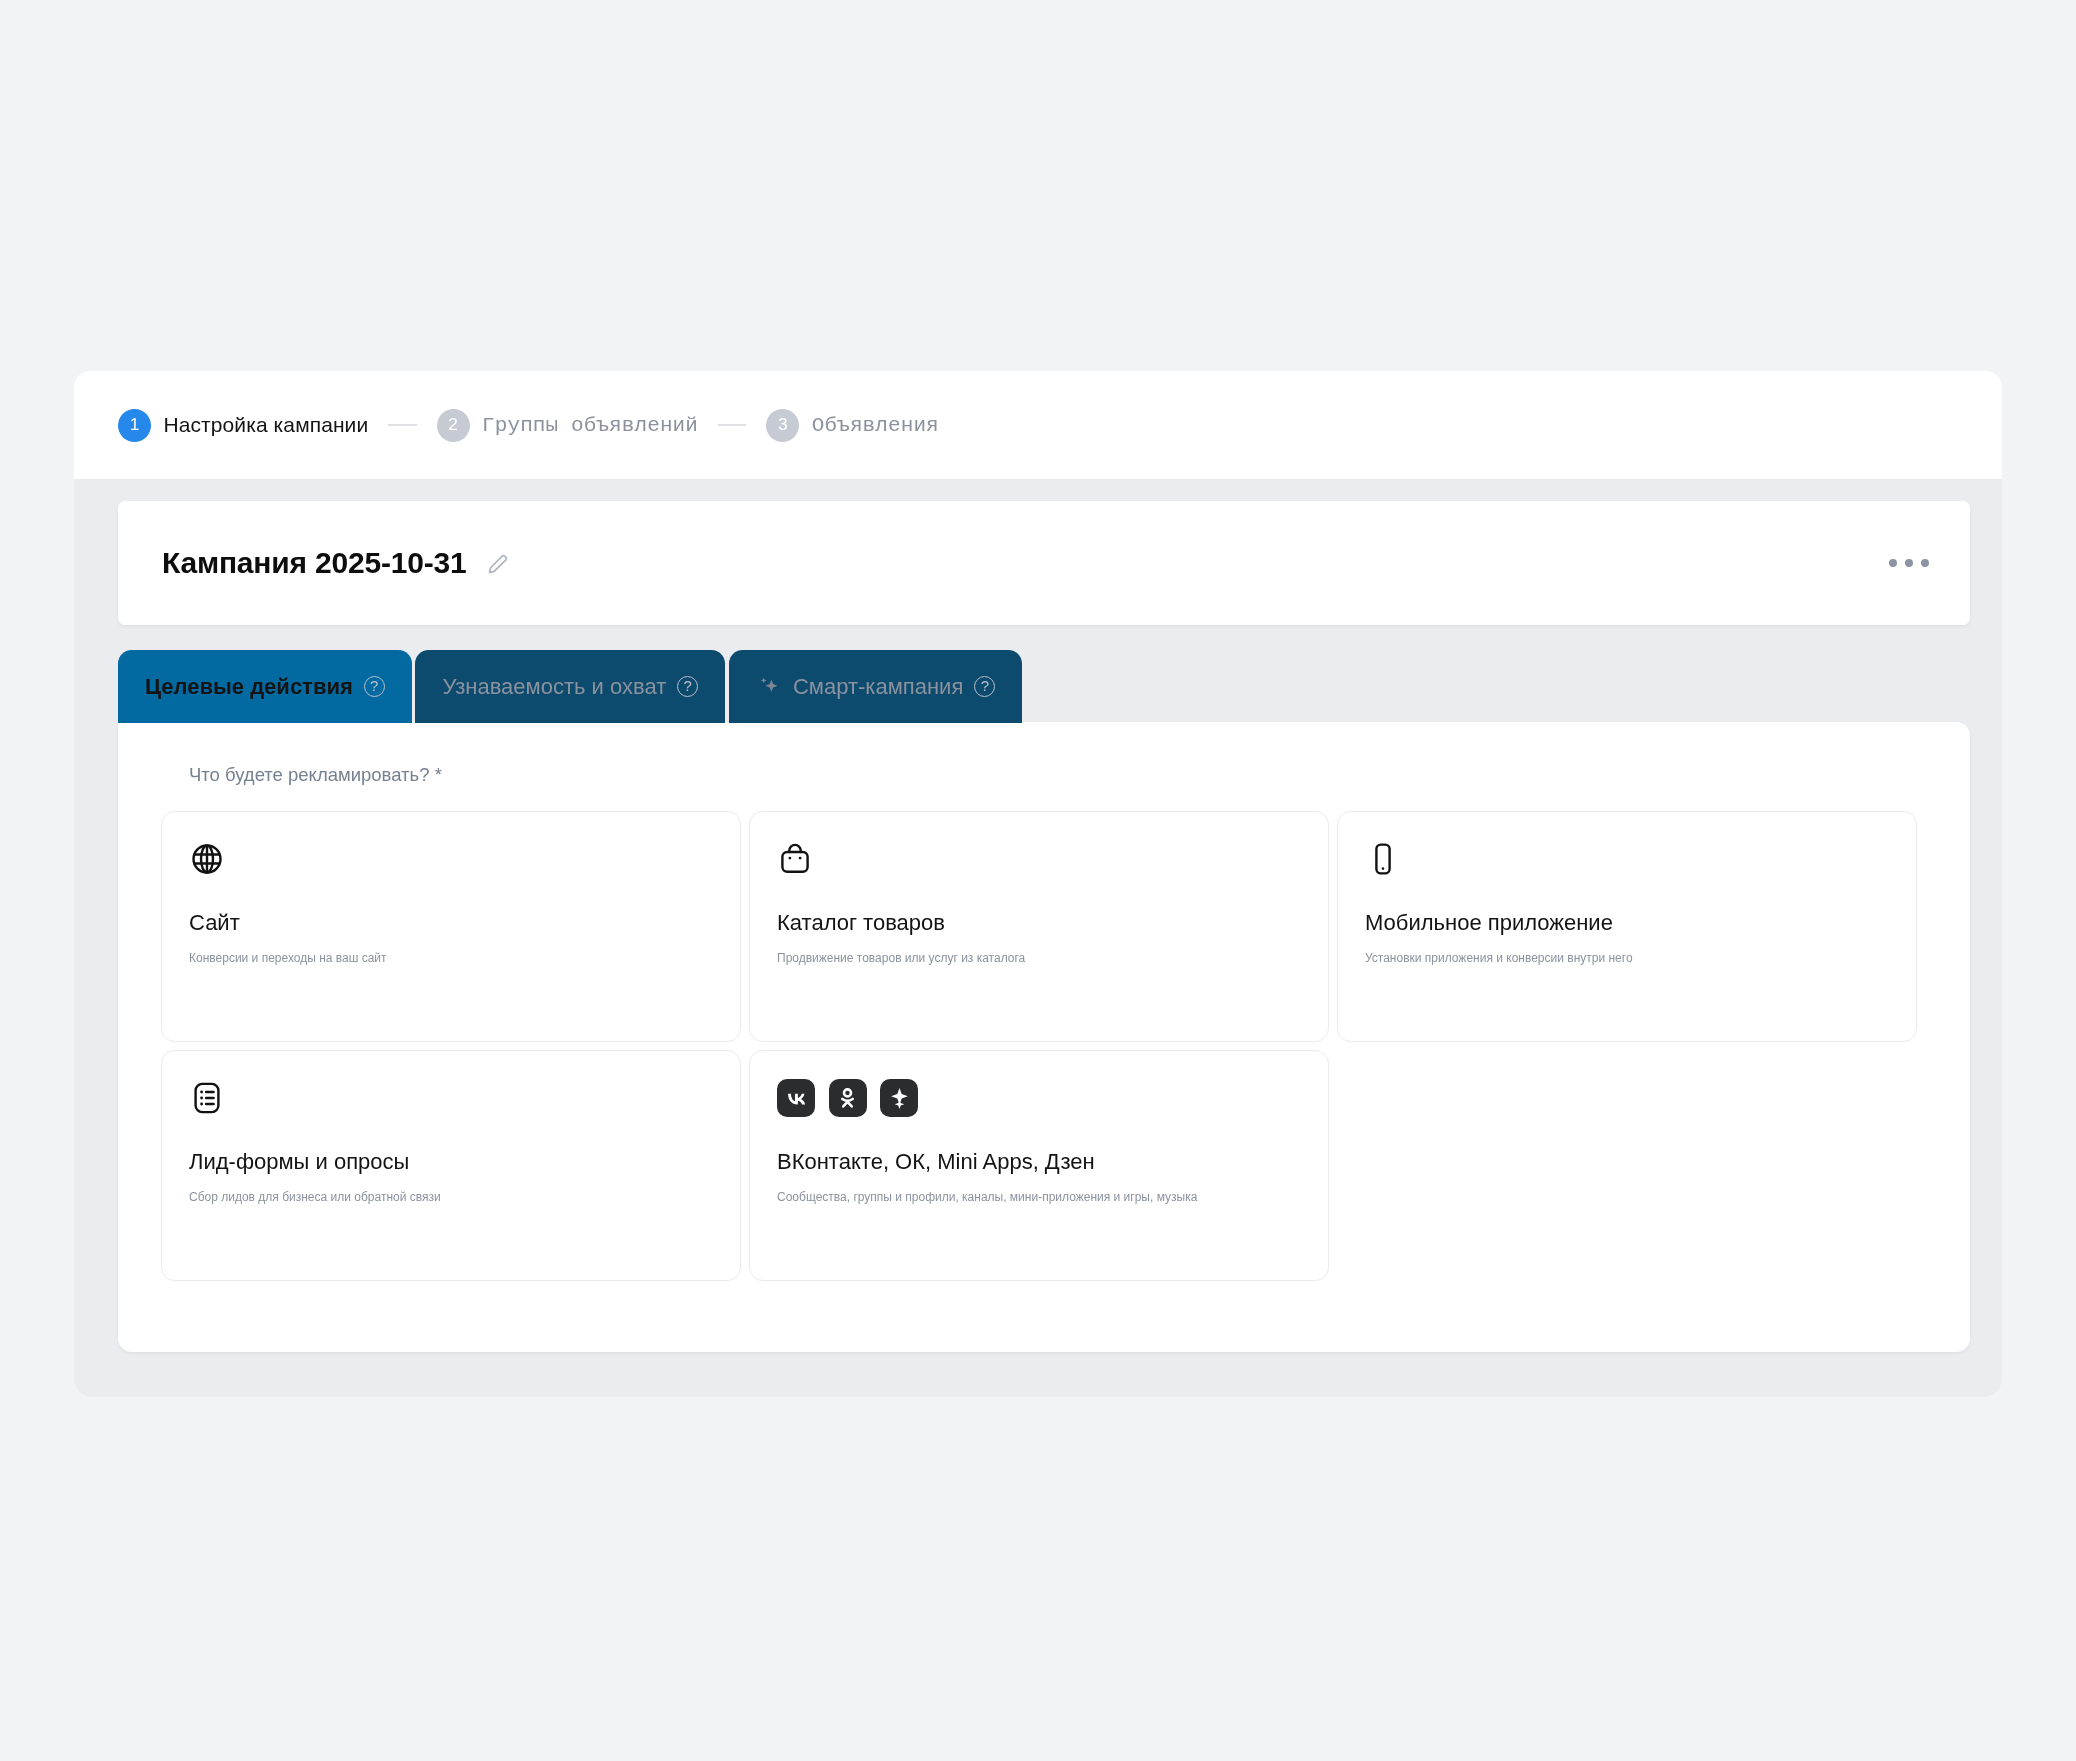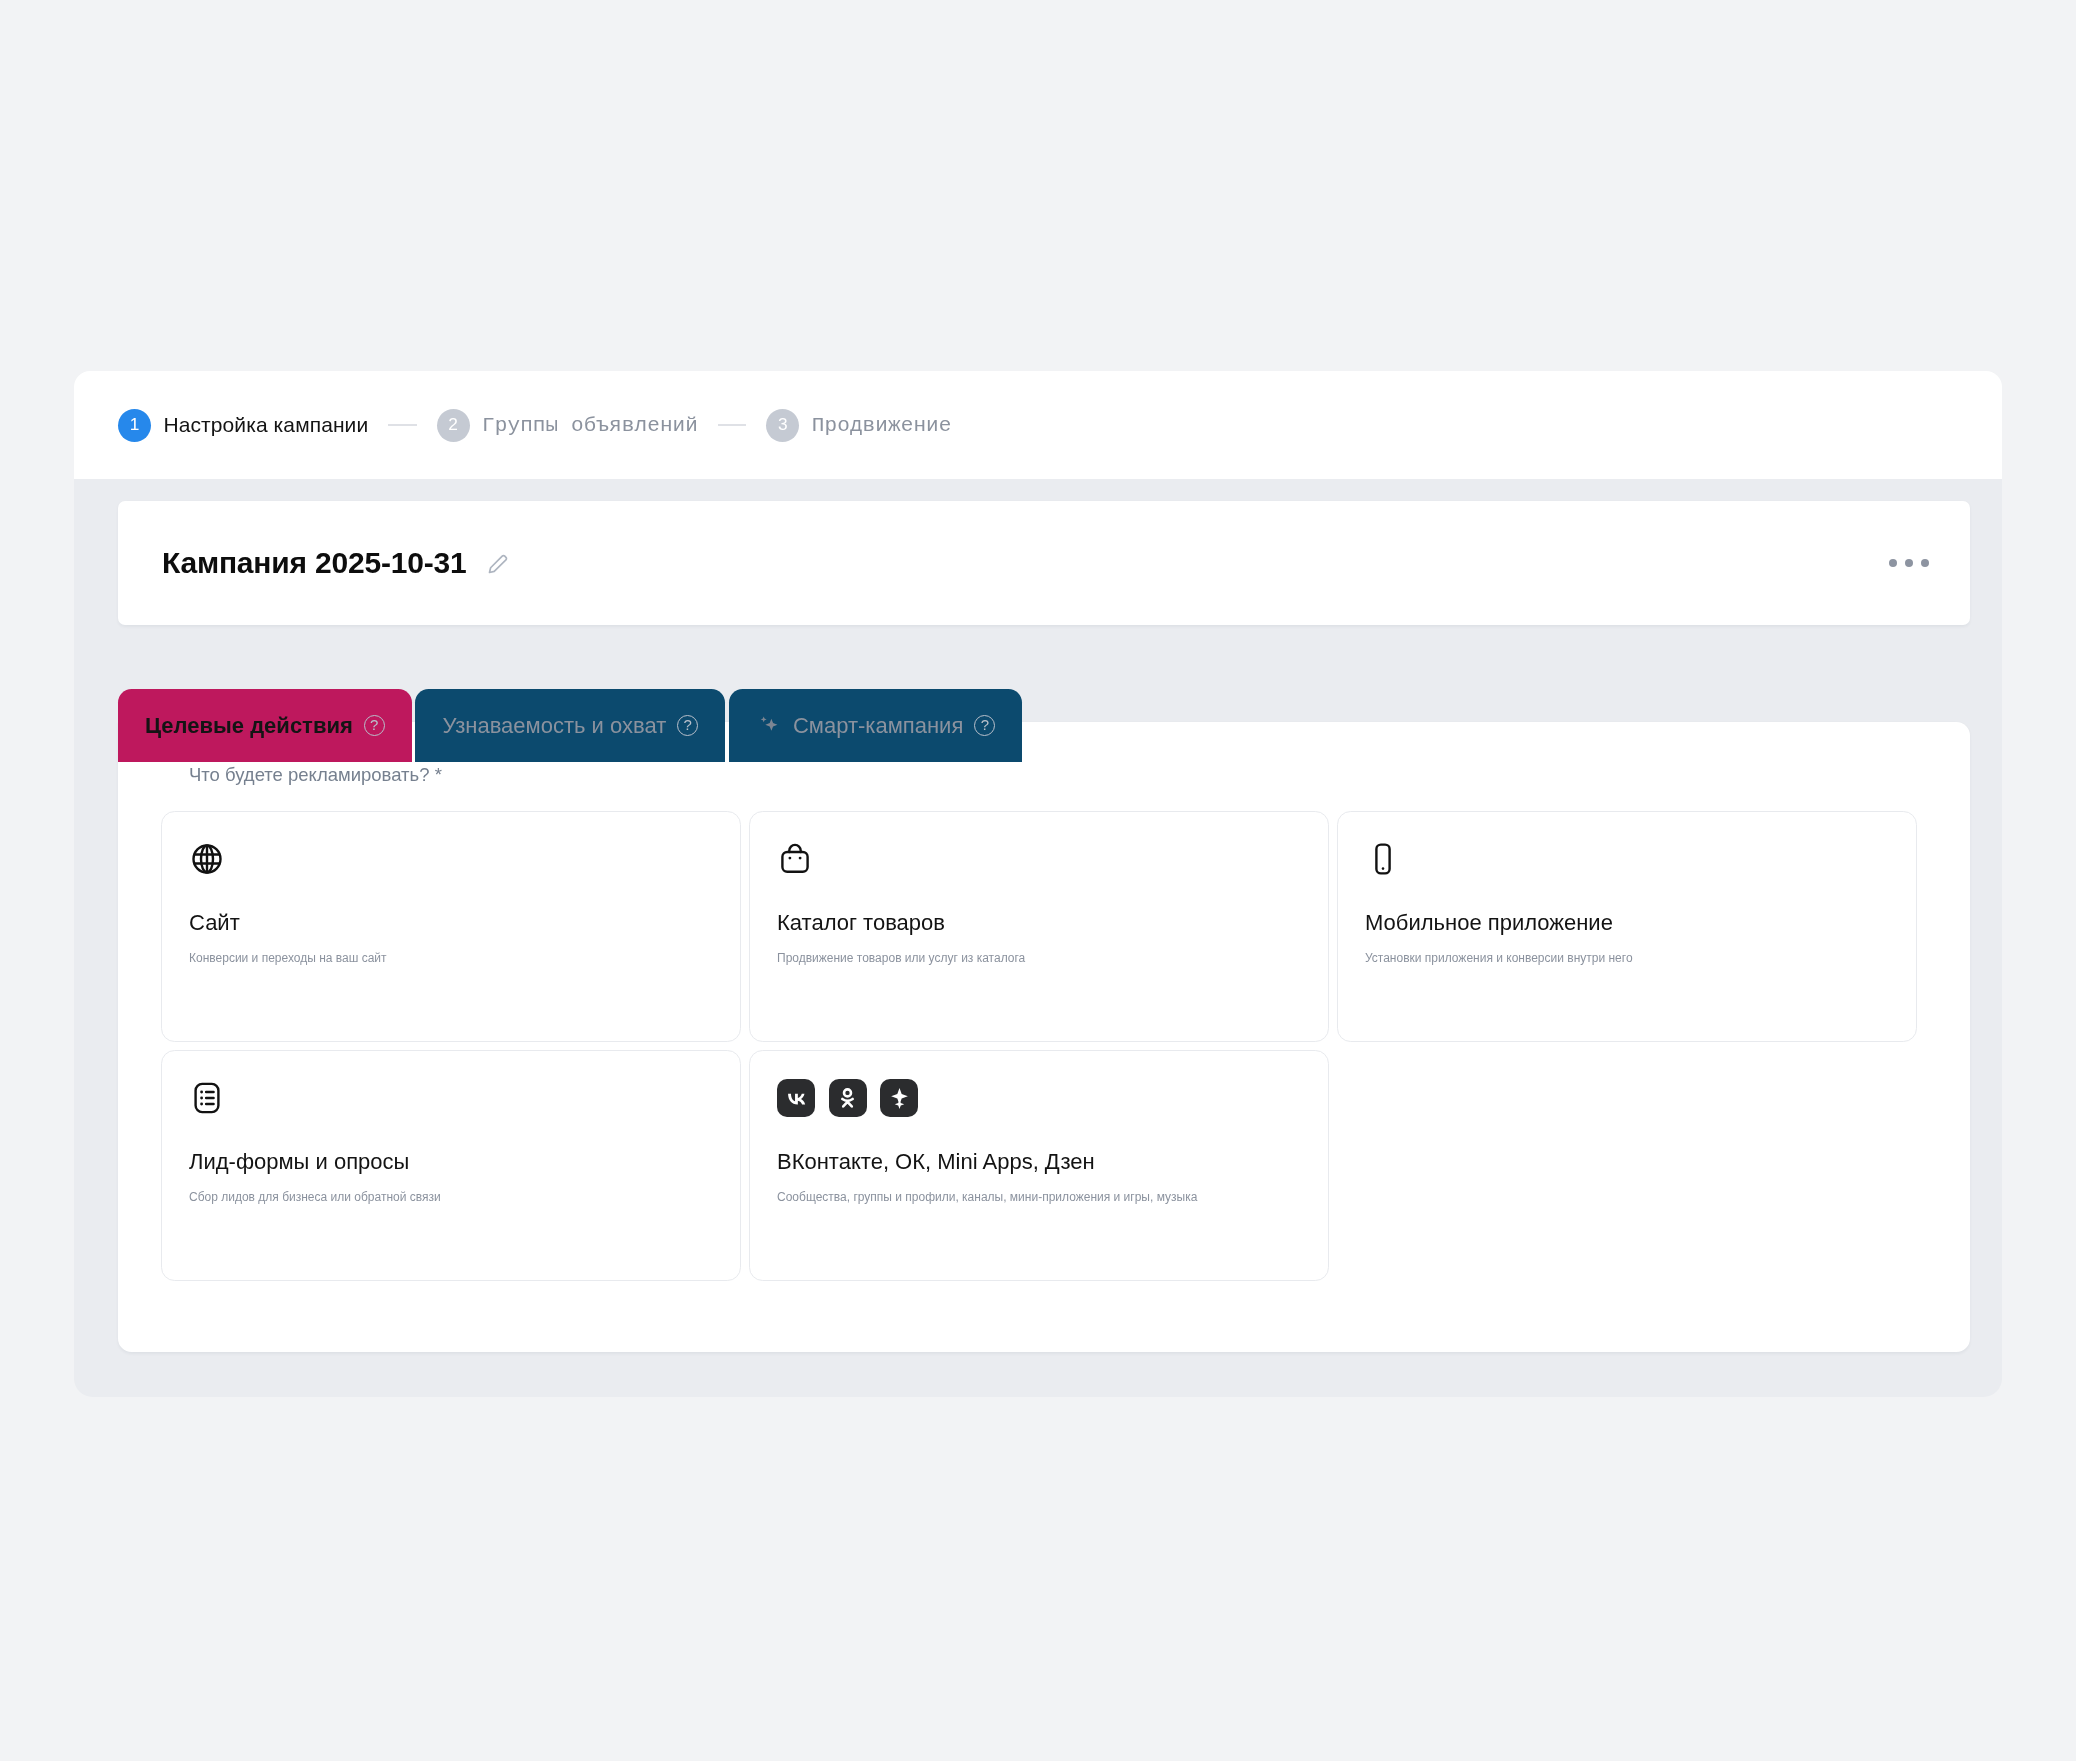--- a/index.html
+++ b/index.html
@@ -119,21 +119,21 @@
   .tab {
     height: 73px;
     border-radius: 13.6px 13.6px 0 0;
     display: flex;
     align-items: center;
     gap: 11px;
     padding: 0 27px;
     font-size: 22px;
     white-space: nowrap;
   }
-  .tab.active { background: #be185d; color: #141414; font-weight: bold; margin-top: 39px; }
+  .tab.active { background: #0369a1; color: #141414; font-weight: bold; }
   .tab.inactive { background: #0c4a6e; color: #8b929e; }
 
   
   .help-icon {
     width: 21px; height: 21px;
     border-radius: 50%;
     border: 1.5px solid #b9c0cb;
     display: flex; align-items: center; justify-content: center;
     font-size: 15px;
     font-weight: normal;
@@ -214,21 +214,21 @@
 
     <div class="step">
       <div class="step-circle inactive">2</div>
       <div class="step-label inactive">Группы объявлений</div>
     </div>
 
     <div class="step-sep"></div>
 
     <div class="step">
       <div class="step-circle inactive">3</div>
-      <div class="step-label inactive">Продвижение</div>
+      <div class="step-label inactive">Объявления</div>
     </div>
 
   </div>
 
   <div class="grey-body">
 
     <div class="name-card">
       <div class="campaign-title">Кампания 2025-10-31</div>
 
       <div class="pencil-btn">

